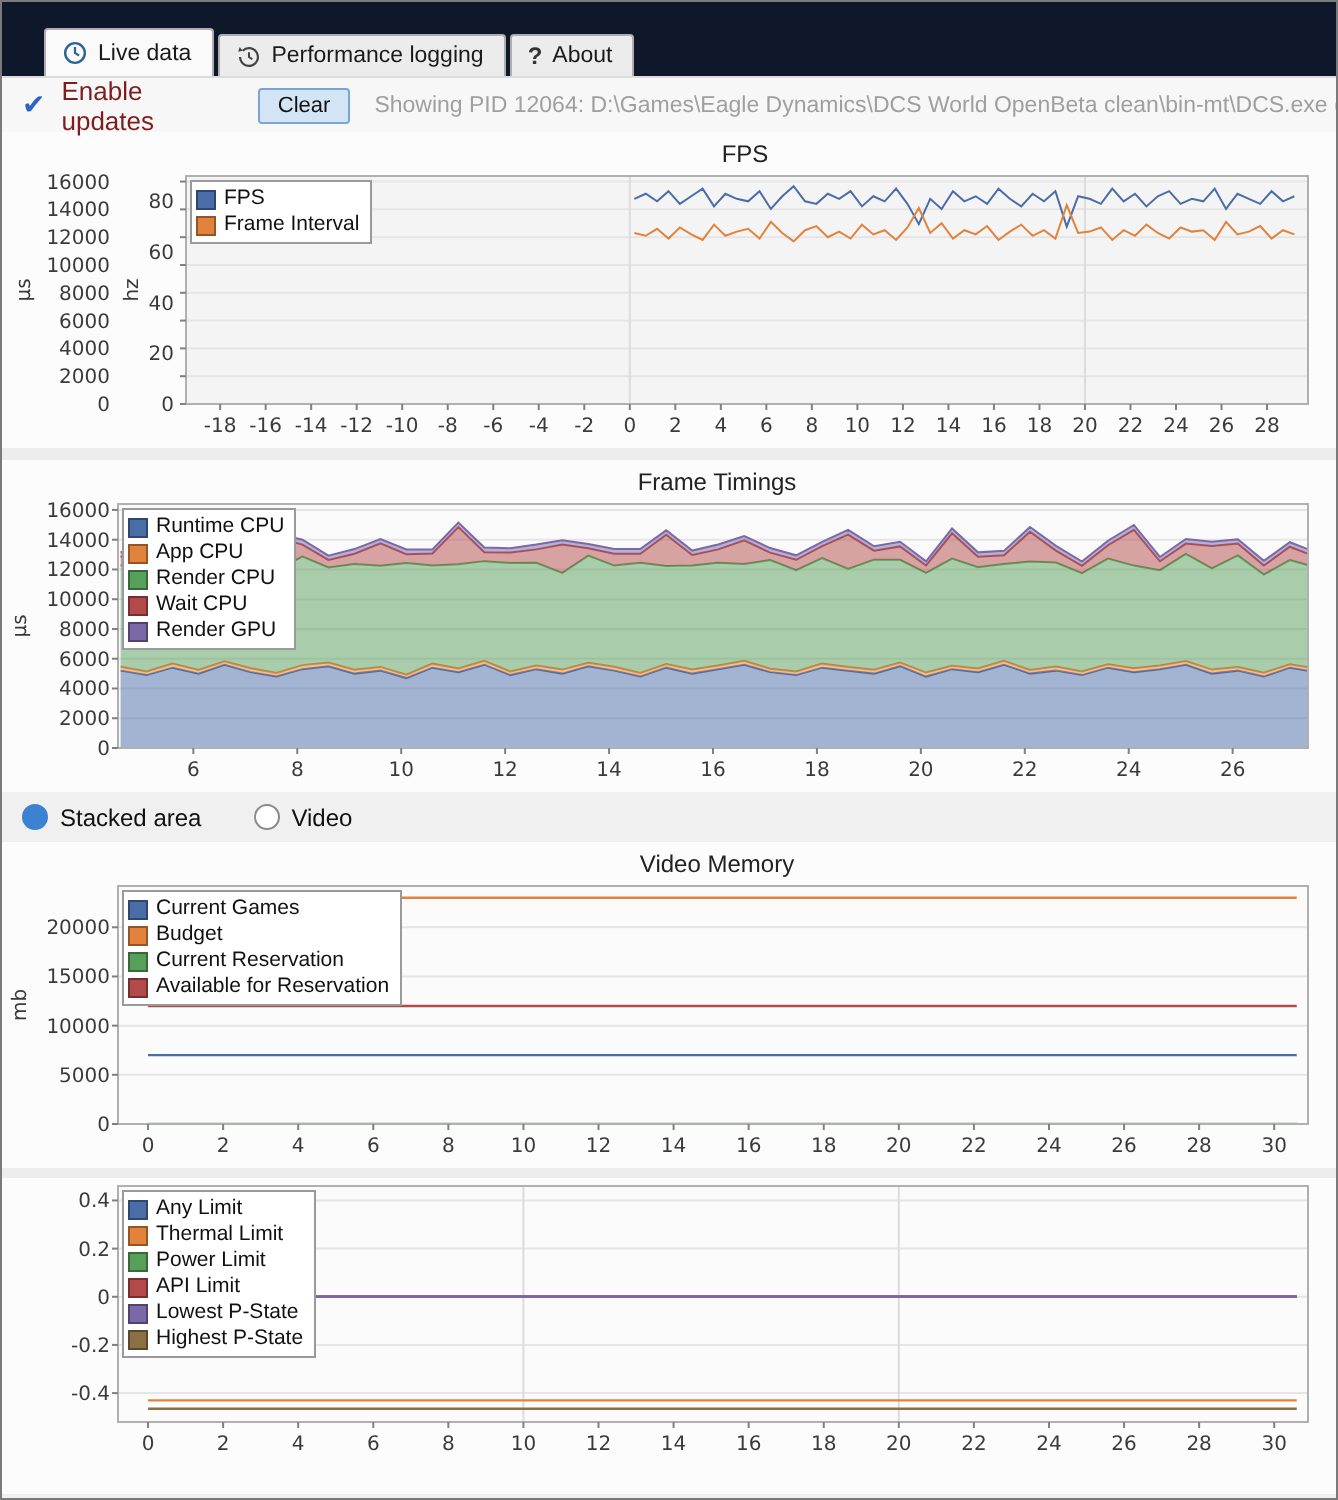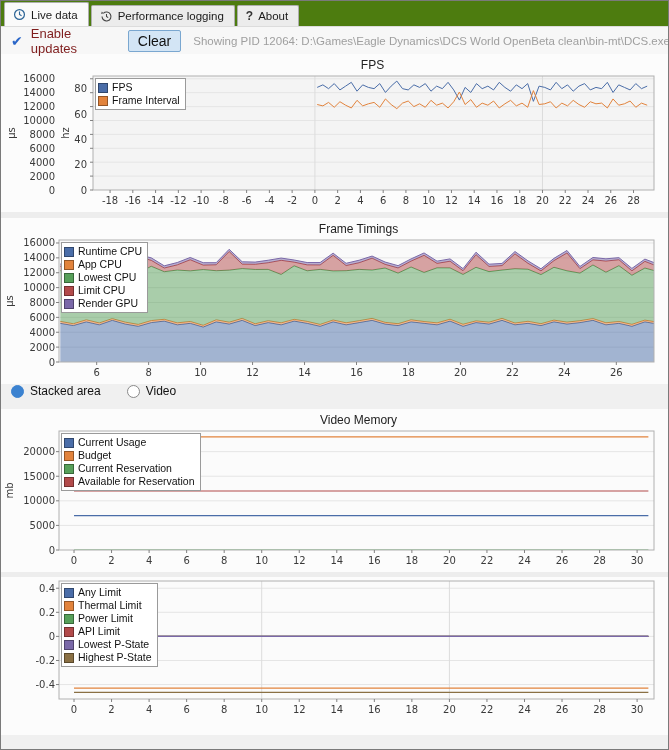--- a/index.html
+++ b/index.html
@@ -3,40 +3,40 @@
 <meta charset="utf-8">
 <style>
   *{box-sizing:border-box;margin:0;padding:0}
   html,body{width:669px;height:750px;overflow:hidden}
   body{font-family:"Liberation Sans","DejaVu Sans",sans-serif;background:#f0f0f0}
   .window{width:669px;height:750px;border:1px solid #7a7a7a;background:#f0f0f0;overflow:hidden;position:relative}
   .titlebar{height:22px;background:#ffffff;display:flex;align-items:center;padding-left:6px}
   .titlebar .title{font-size:11.5px;color:#1a1a1a;margin-left:6px;flex:1}
   .winbtns{display:flex;height:100%}
   .winbtn{width:30px;display:flex;align-items:center;justify-content:center;font-size:12px;color:#333;cursor:default}
-  .tabbar{height:26px;background:#4d7c0f;display:flex;align-items:flex-end;padding-left:3px;border-bottom:1px solid #dcdcdc}
+  .tabbar{height:38px;background:#0f172a;display:flex;align-items:flex-end;padding-left:21px;border-bottom:1px solid #dcdcdc}
   .tab{display:flex;align-items:center;gap:5px;font-size:11.5px;color:#1a1a1a;border:1px solid #aeaeae;border-bottom:none;background:#ececec;padding:0 10px 0 8px;margin-right:2px;border-radius:2px 2px 0 0;height:21px}
   .tab.selected{background:#fafafa;height:24px}
   .tab .qmark{font-size:12px;color:#333;font-weight:bold}
   .controls-row{height:27px;background:#f7f7f7;display:flex;align-items:center;padding-left:10px;gap:8px}
   .check{color:#2a66c8;font-weight:bold;font-size:14px}
   .ctl-label{font-size:13px;color:#7f1d1d}
-  .clear-btn{font-size:14px;background:#d3e5f5;border:1px solid #7aa7d0;padding:2px 9px;border-radius:2px;color:#111;margin-left:6px}
+  .clear-btn{font-size:11px;background:#d3e5f5;border:1px solid #7aa7d0;padding:2px 9px;border-radius:2px;color:#111;margin-left:6px}
   .status{font-size:11.5px;color:#9f9f9f;white-space:nowrap;overflow:hidden;margin-left:4px}
   .panel{background:#fcfcfc}
   .chart-title{height:18px;font-size:12px;color:#222;text-align:center;padding-top:4px}
   .chart-title.pl{padding-left:48px}
   .chart-title.pl-fps{padding-left:76px}
   .chart-wrap{position:relative}
   .legend{position:absolute;background:#ffffff;border:1px solid #9a9a9a;padding:2px 5px 2px 2px;font-size:10.5px;color:#111;line-height:13px;z-index:2}
   .lg-item{display:flex;align-items:center;gap:4px;white-space:nowrap}
   .sw{width:10px;height:10px;display:inline-block;border:1px solid rgba(0,0,0,.35);flex:0 0 auto}
   .gap6{height:6px;background:#ededed}
   .gap5{height:5px;background:#ededed}
-  .radio-row{height:25px;background:#f0f0f0;display:flex;align-items:flex-start;gap:26px;padding-left:10px}
+  .radio-row{height:25px;background:#f0f0f0;display:flex;align-items:center;gap:26px;padding-left:10px}
   .radio{display:flex;align-items:center;gap:6px;font-size:12px;color:#111}
   .rdot{width:13px;height:13px;border-radius:50%;border:1px solid #8a8a8a;background:#fff;flex:0 0 auto}
   .rdot.on{background:#3b82d0;border-color:#3b82d0}
   text.tick{font-family:"DejaVu Sans",sans-serif;font-size:10px;fill:#3a3a3a}
 </style>
 </head>
 <body>
 
 <div class="window">
 
@@ -261,25 +261,25 @@
           <div class="lg-item">
             <span class="sw" style="background: rgb(74, 109, 168);"></span>
             <span>Runtime CPU</span>
           </div>
           <div class="lg-item">
             <span class="sw" style="background: rgb(226, 131, 60);"></span>
             <span>App CPU</span>
           </div>
           <div class="lg-item">
             <span class="sw" style="background: rgb(87, 160, 90);"></span>
-            <span>Lowest CPU</span>
+            <span>Render CPU</span>
           </div>
           <div class="lg-item">
             <span class="sw" style="background: rgb(178, 74, 74);"></span>
-            <span>Limit CPU</span>
+            <span>Wait CPU</span>
           </div>
           <div class="lg-item">
             <span class="sw" style="background: rgb(122, 104, 168);"></span>
             <span>Render GPU</span>
           </div>
         </div>
     </div>
   </section>
 
   <div class="radio-row">
@@ -352,21 +352,21 @@
           <text x="54" y="77.32644628099173" text-anchor="end" class="tick">10000</text>
           <line x1="55" y1="49.239669421487605" x2="58" y2="49.239669421487605" stroke="#808080"></line>
           <text x="54" y="52.739669421487605" text-anchor="end" class="tick">15000</text>
           <line x1="55" y1="24.652892561983464" x2="58" y2="24.652892561983464" stroke="#808080"></line>
           <text x="54" y="28.152892561983464" text-anchor="end" class="tick">20000</text>
           <text x="12" y="63.5" text-anchor="middle" class="tick" transform="rotate(-90 12 63.5)">mb</text>
         </svg>
       <div class="legend" style="left: 60px; top: 6px;">
           <div class="lg-item">
             <span class="sw" style="background: rgb(74, 109, 168);"></span>
-            <span>Current Usage</span>
+            <span>Current Games</span>
           </div>
           <div class="lg-item">
             <span class="sw" style="background: rgb(226, 131, 60);"></span>
             <span>Budget</span>
           </div>
           <div class="lg-item">
             <span class="sw" style="background: rgb(87, 160, 90);"></span>
             <span>Current Reservation</span>
           </div>
           <div class="lg-item">

